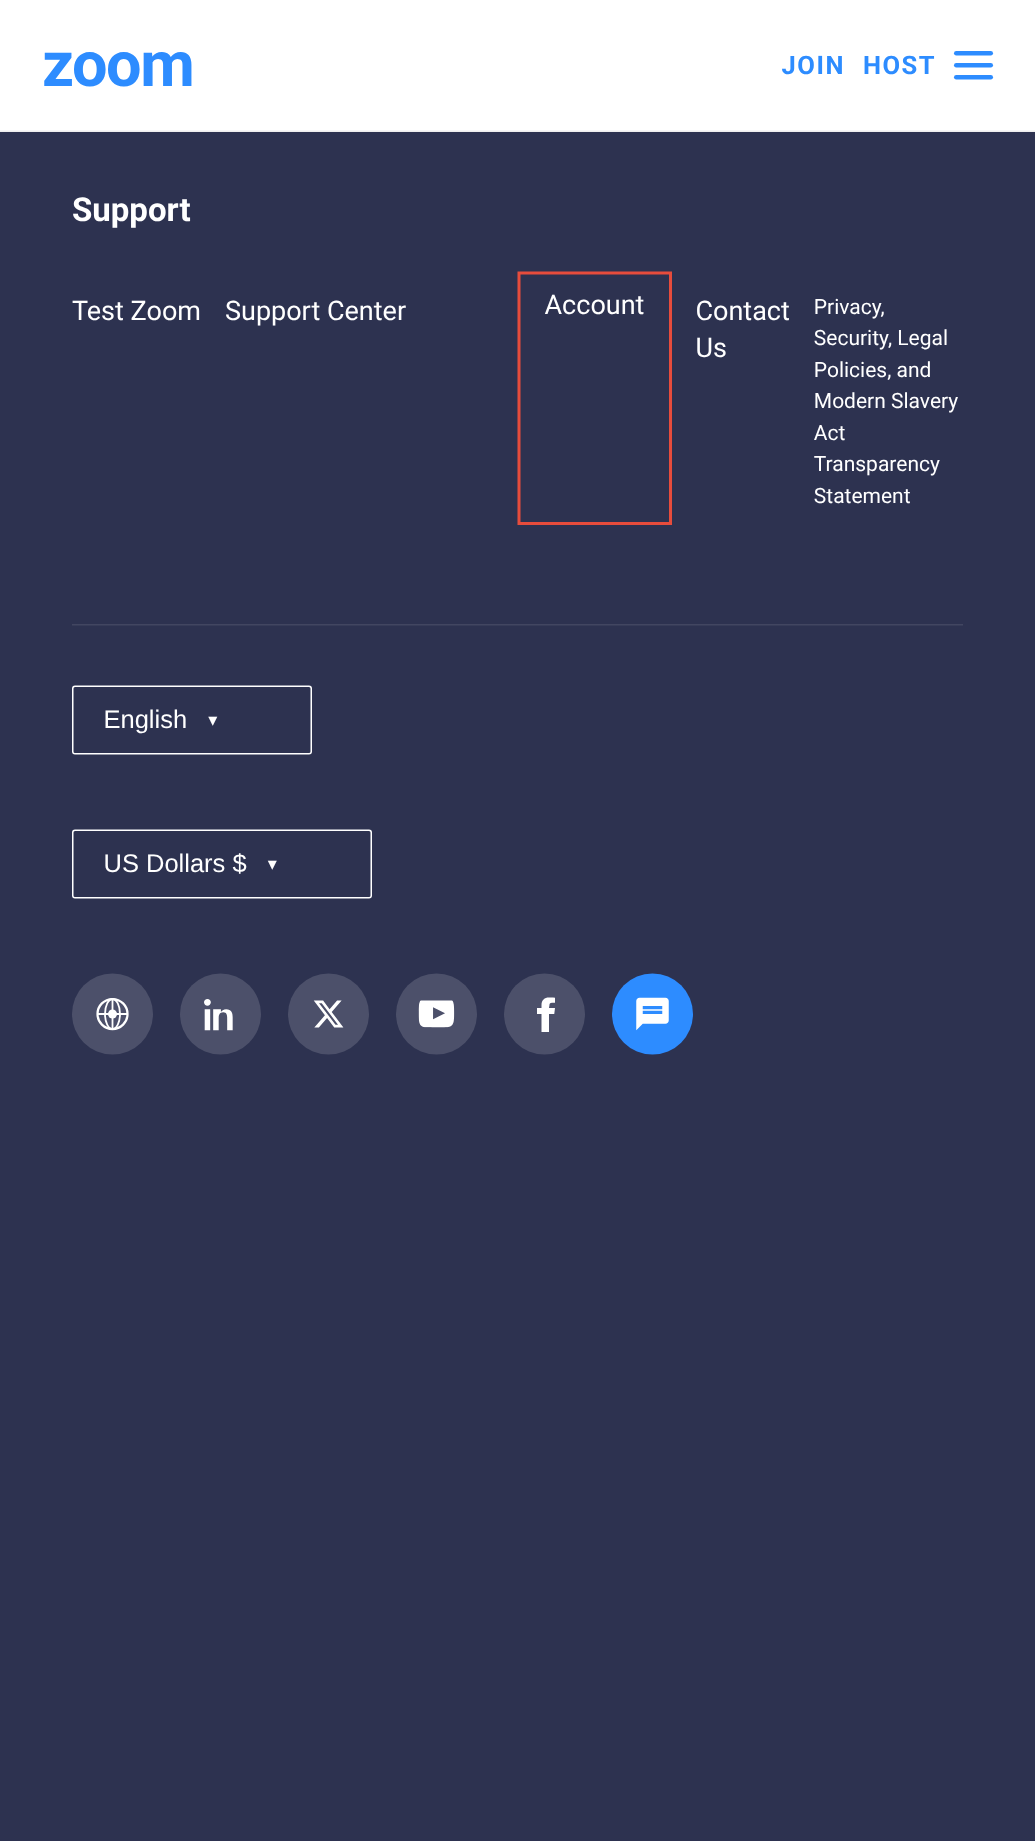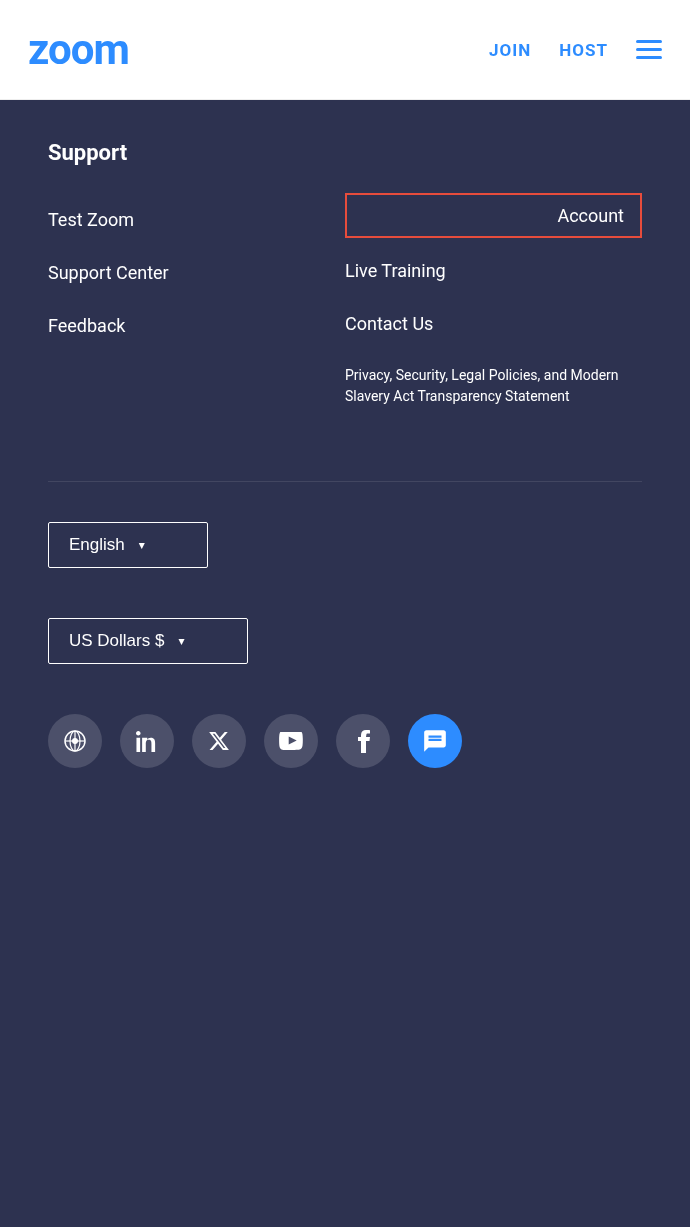--- a/index.html
+++ b/index.html
@@ -16,34 +16,34 @@
     }
 
     
     .header {
       background: #fff;
       display: flex;
       align-items: center;
       justify-content: space-between;
       padding: 18px 28px;
       border-bottom: 1px solid #eee;
-      height: 100px;
+      height: 88px;
     }
 
     .logo {
       font-size: 42px;
       font-weight: 700;
       color: #2d8cff;
       letter-spacing: -1px;
     }
 
     .header-nav {
       display: flex;
       align-items: center;
-      gap: 28px;
+      gap: 12px;
     }
 
     .header-link {
       font-size: 17px;
       font-weight: 700;
       color: #2d8cff;
       letter-spacing: 1px;
       cursor: pointer;
     }
 
@@ -78,22 +78,22 @@
 
     .support-grid {
       display: grid;
       grid-template-columns: 1fr 1fr;
       gap: 0;
       margin-bottom: 60px;
     }
 
     .support-col {
       display: flex;
-      flex-direction: column;
-      gap: 0;
+      flex-direction: row;
+      gap: 16px;
     }
 
     .support-link {
       color: #fff;
       font-size: 18px;
       font-weight: 400;
       padding: 14px 0;
       cursor: pointer;
       text-decoration: none;
       line-height: 1.4;
@@ -211,26 +211,24 @@
 
 <main class="main">
 
   <div>
     <div class="section-title">Support</div>
     <div class="support-grid">
 
       <div class="support-col">
         <a class="support-link">Test Zoom</a>
         <a class="support-link">Support Center</a>
-        <a class="support-link">Feedback</a>
       </div>
 
       <div class="support-col">
         <a class="support-link highlighted">Account</a>
-        <a class="support-link">Live Training</a>
         <a class="support-link">Contact Us</a>
         <div class="support-link-long">Privacy, Security, Legal Policies, and Modern Slavery Act Transparency Statement</div>
       </div>
     </div>
   </div>
 
   <hr class="divider">
 
   <div class="language-section">
     <button class="dropdown-btn">

